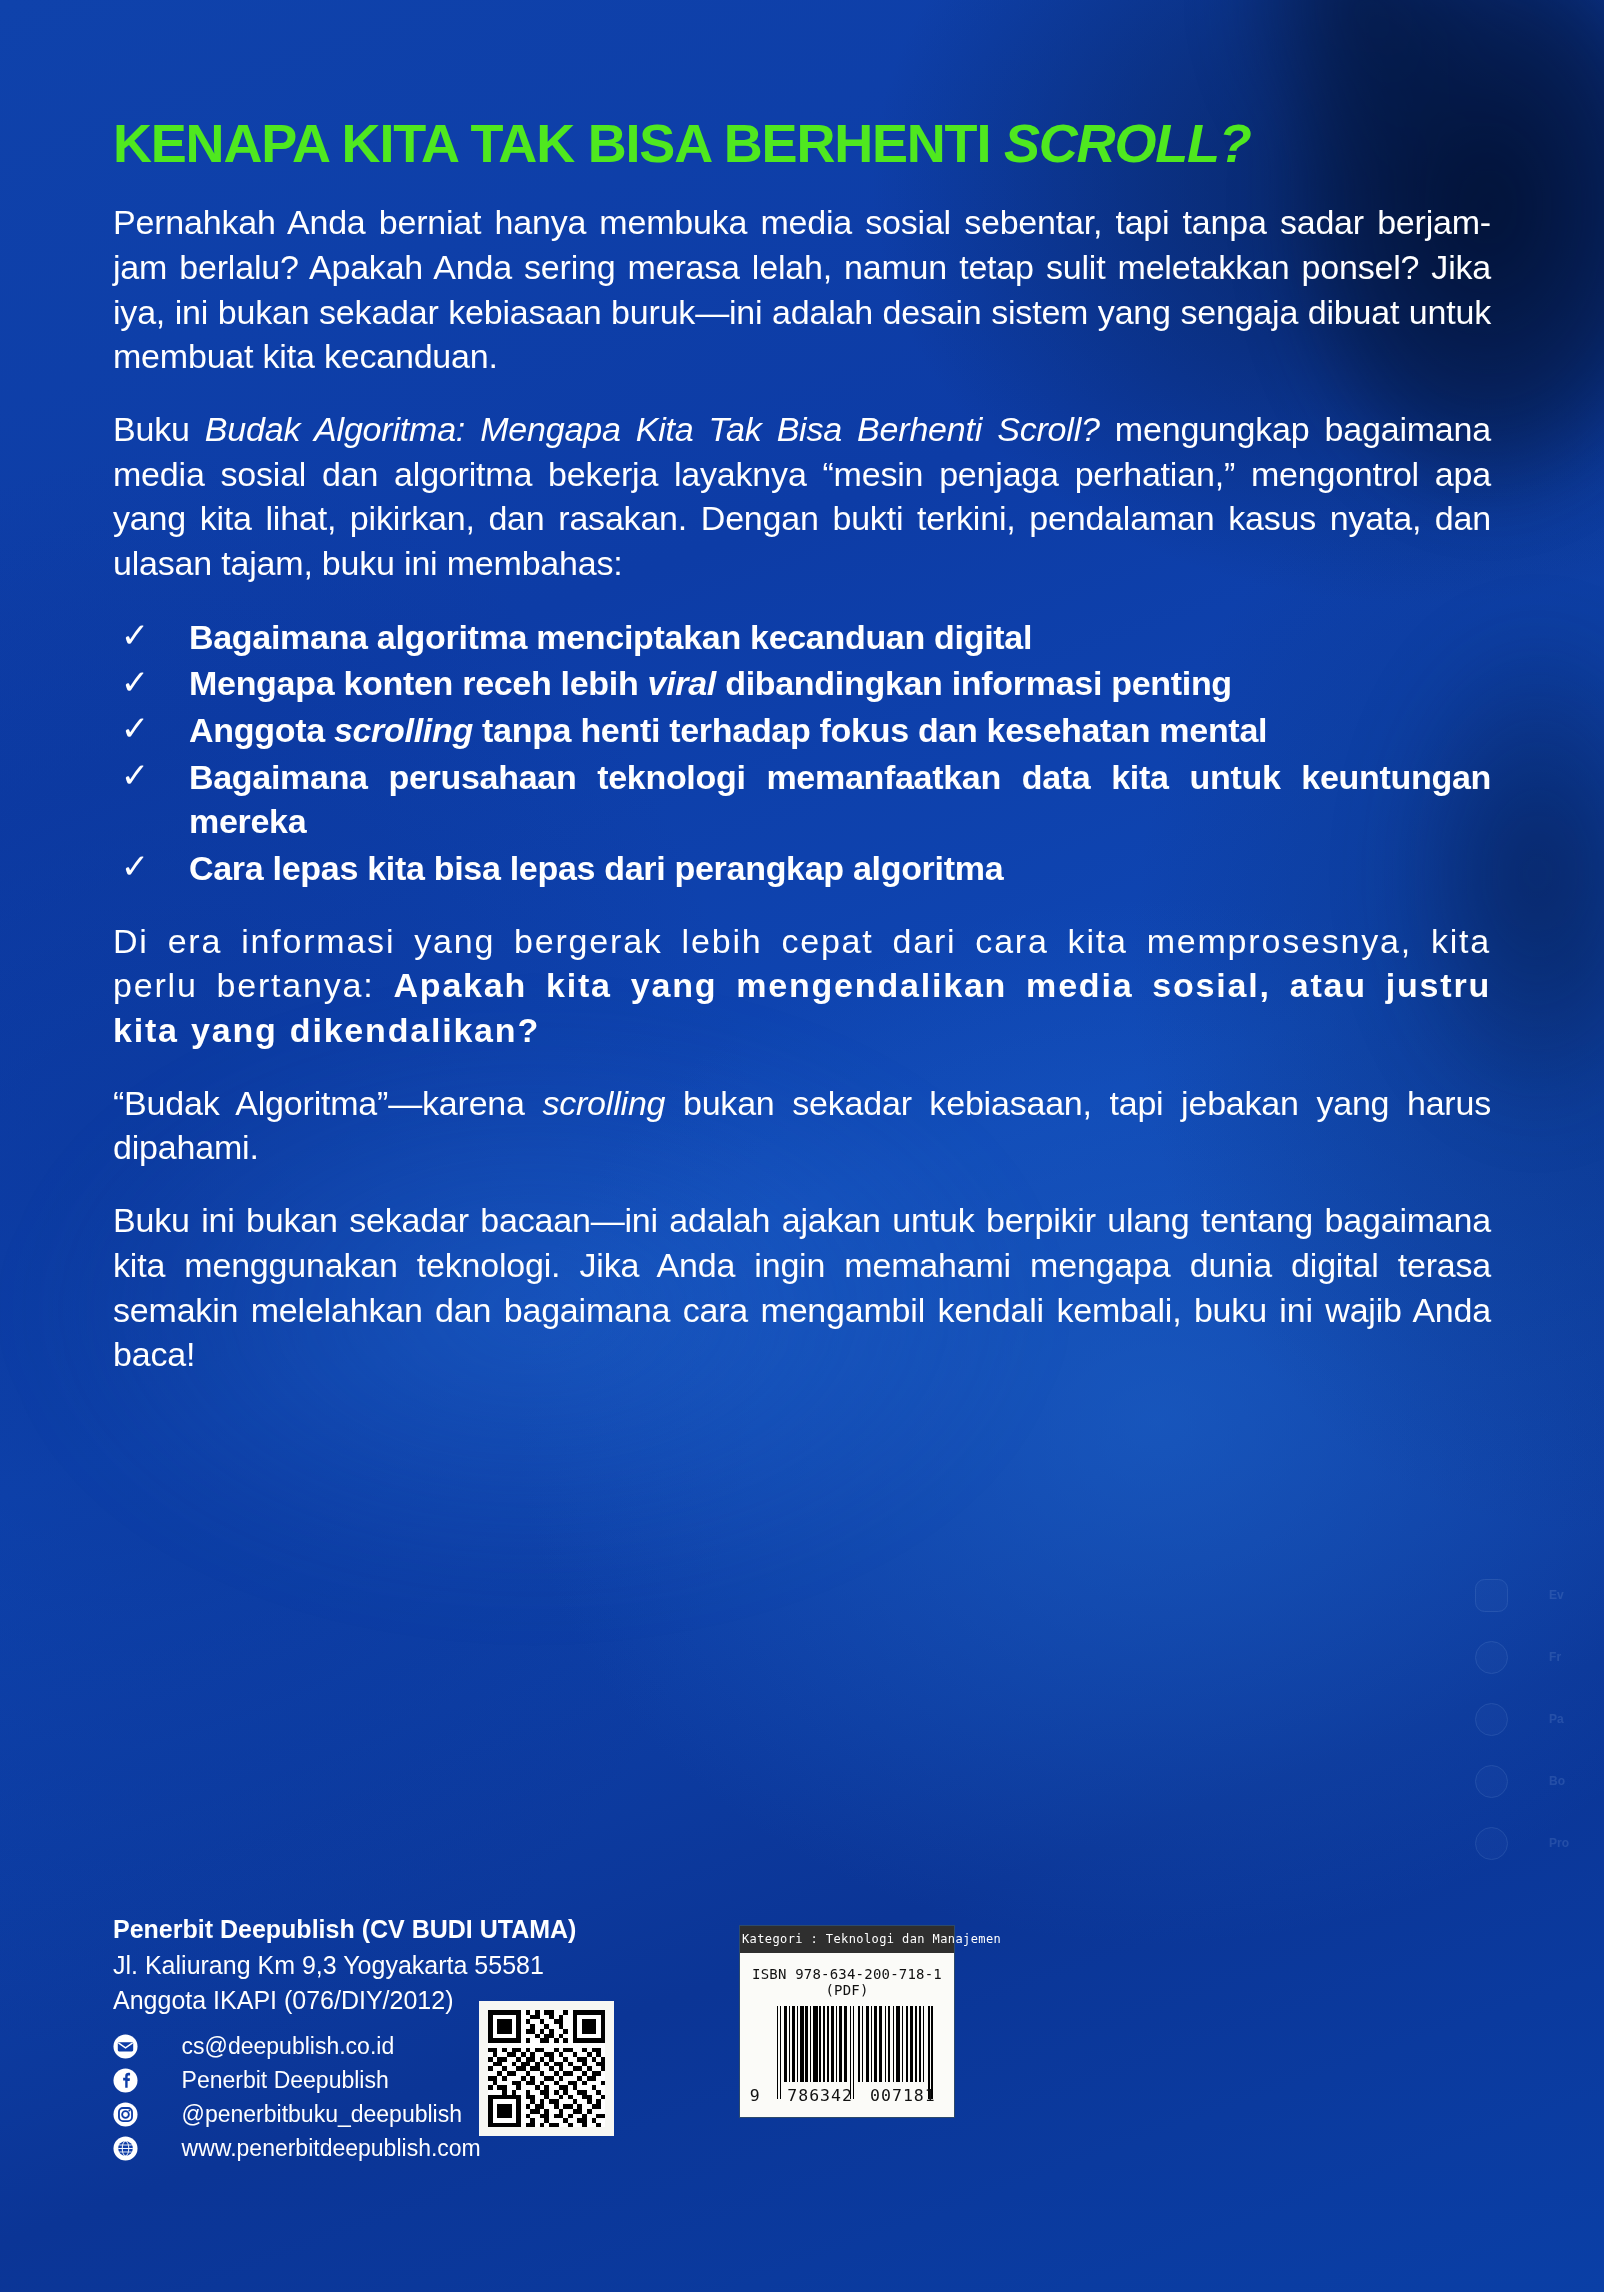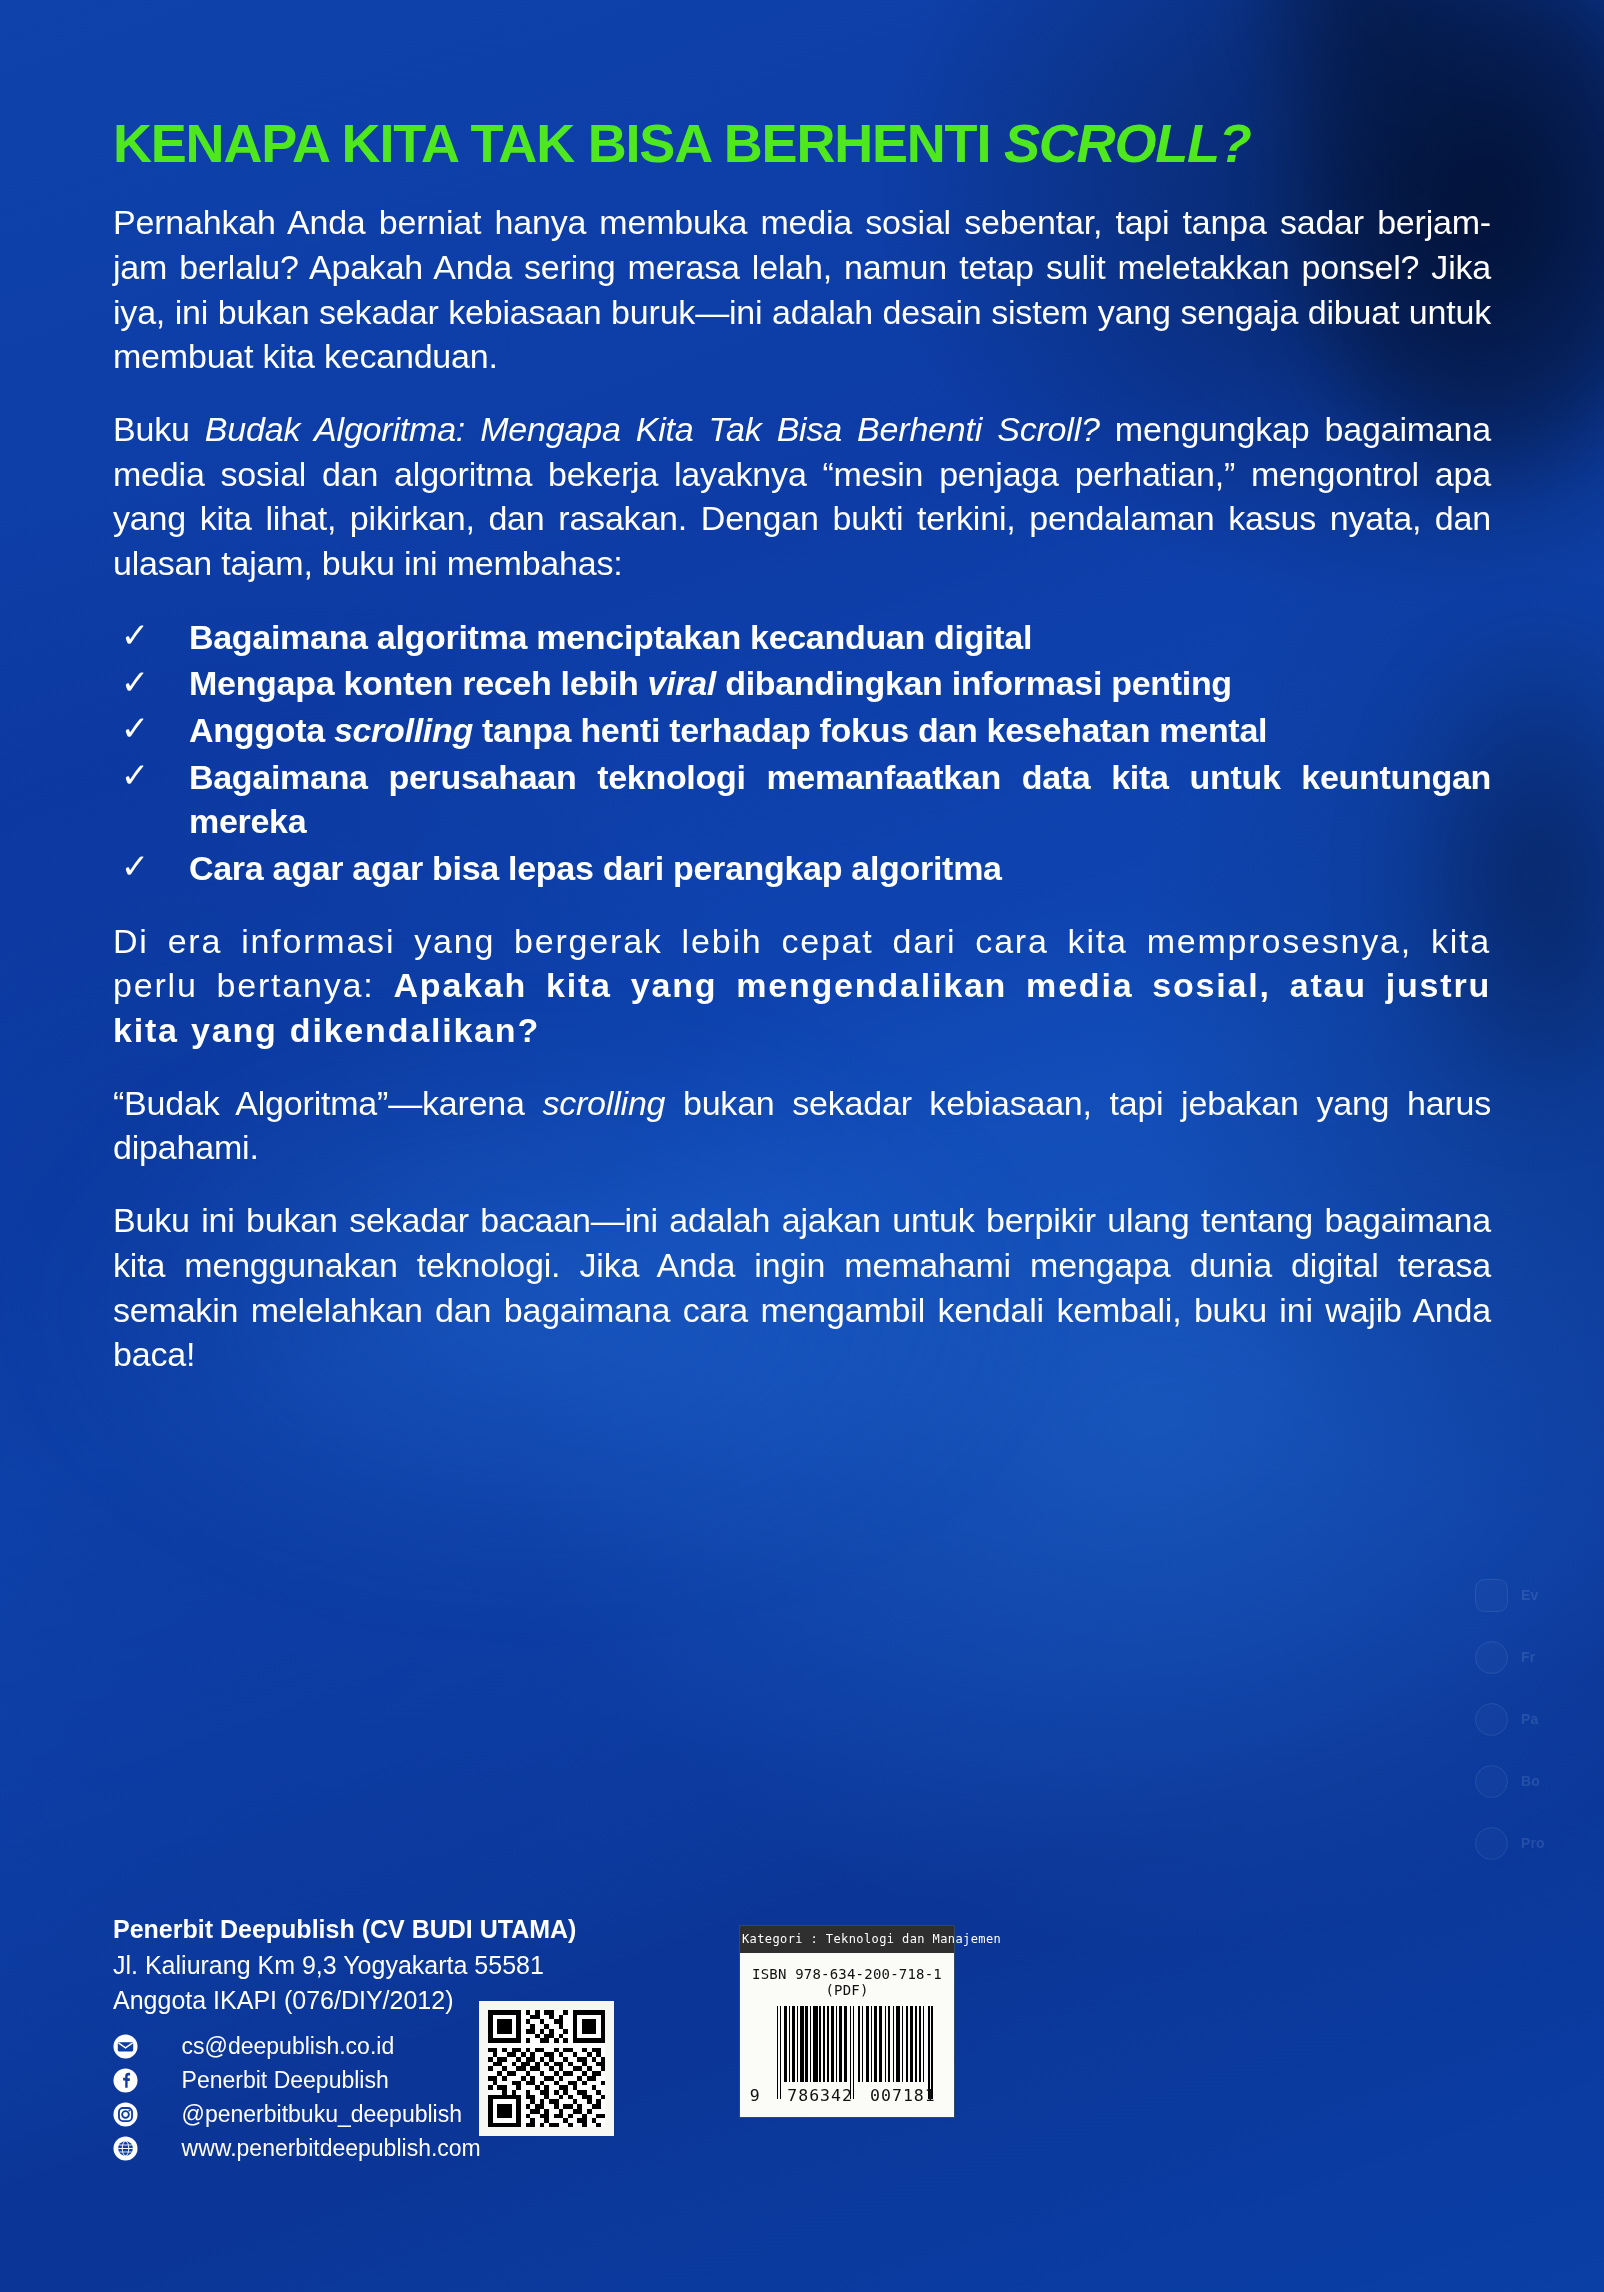--- a/index.html
+++ b/index.html
@@ -53,21 +53,21 @@
     width:146px; height:311px;
     opacity:0.14; pointer-events:none;
   }
   .wm-row { display:flex; align-items:center; gap:13.6px; height:62px; padding-left:15.5px; }
   .wm-ico {
     width:33px; height:33px; border-radius:9.7px;
     border:1.9px solid #a9c9f2; background:rgba(180,210,250,0.22);
     flex:none;
   }
   .wm-ico.round { border-radius:50%; }
-  .wm-tx { color:#bcd6f7; font-size:14px; font-weight:bold; white-space:nowrap; }
+  .wm-tx { color:#bcd6f7; font-size:12px; font-weight:bold; white-space:nowrap;margin-left:28px; }
 
   
   .content {
     position:absolute; left:113px; top:0; width:1378px; height:2293px;
   }
 
   h1.title {
     margin-top:115px;
     color:#4fe81f;
     font-size:54px;
@@ -225,21 +225,21 @@
 
     <p class="body"><span>Pernahkah Anda berniat hanya membuka media sosial sebentar, tapi tanpa sadar berjam-jam berlalu? Apakah Anda sering merasa lelah, namun tetap sulit meletakkan ponsel? Jika iya, ini bukan sekadar kebiasaan buruk—ini adalah desain sistem yang sengaja dibuat untuk membuat kita kecanduan.</span></p>
 
     <p class="body"><span>Buku </span><i>Budak Algoritma: Mengapa Kita Tak Bisa Berhenti Scroll?</i><span> mengungkap bagaimana media sosial dan algoritma bekerja layaknya “mesin penjaga perhatian,” mengontrol apa yang kita lihat, pikirkan, dan rasakan. Dengan bukti terkini, pendalaman kasus nyata, dan ulasan tajam, buku ini membahas:</span></p>
 
     <ul class="checks">
       <li><span class="tick">✓</span><span>Bagaimana algoritma menciptakan kecanduan digital</span></li>
       <li><span class="tick">✓</span><span>Mengapa konten receh lebih </span><i>viral</i><span> dibandingkan informasi penting</span></li>
       <li><span class="tick">✓</span><span>Anggota </span><i>scrolling</i><span> tanpa henti terhadap fokus dan kesehatan mental</span></li>
       <li><span class="tick">✓</span><span>Bagaimana perusahaan teknologi memanfaatkan data kita untuk keuntungan mereka</span></li>
-      <li><span class="tick">✓</span><span>Cara agar agar bisa lepas dari perangkap algoritma</span></li>
+      <li><span class="tick">✓</span><span>Cara lepas kita bisa lepas dari perangkap algoritma</span></li>
     </ul>
 
     <p class="body spaced"><span>Di era informasi yang bergerak lebih cepat dari cara kita memprosesnya, kita perlu bertanya: </span><b>Apakah kita yang mengendalikan media sosial, atau justru kita yang dikendalikan?</b></p>
 
     <p class="body"><span>“Budak Algoritma”—karena </span><i>scrolling</i><span> bukan sekadar kebiasaan, tapi jebakan yang harus dipahami.</span></p>
 
     <p class="body"><span>Buku ini bukan sekadar bacaan—ini adalah ajakan untuk berpikir ulang tentang bagaimana kita menggunakan teknologi. Jika Anda ingin memahami mengapa dunia digital terasa semakin melelahkan dan bagaimana cara mengambil kendali kembali, buku ini wajib Anda baca!</span></p>
 
   </div>
 

